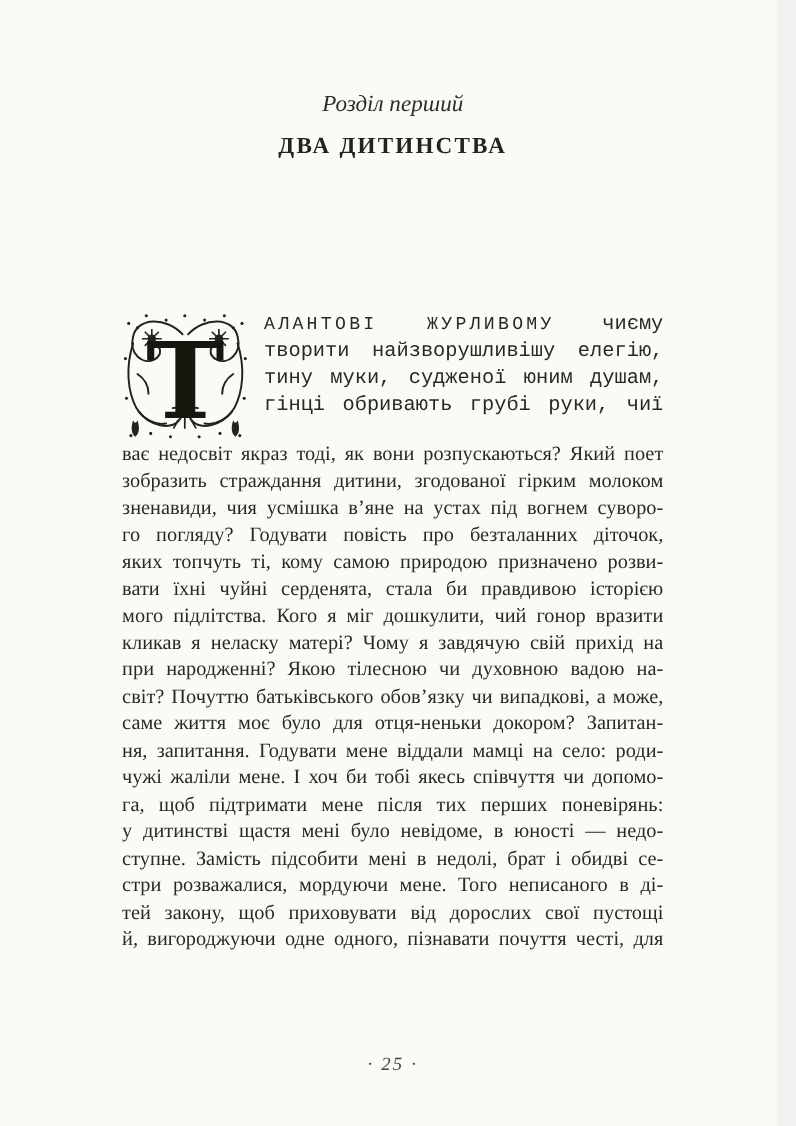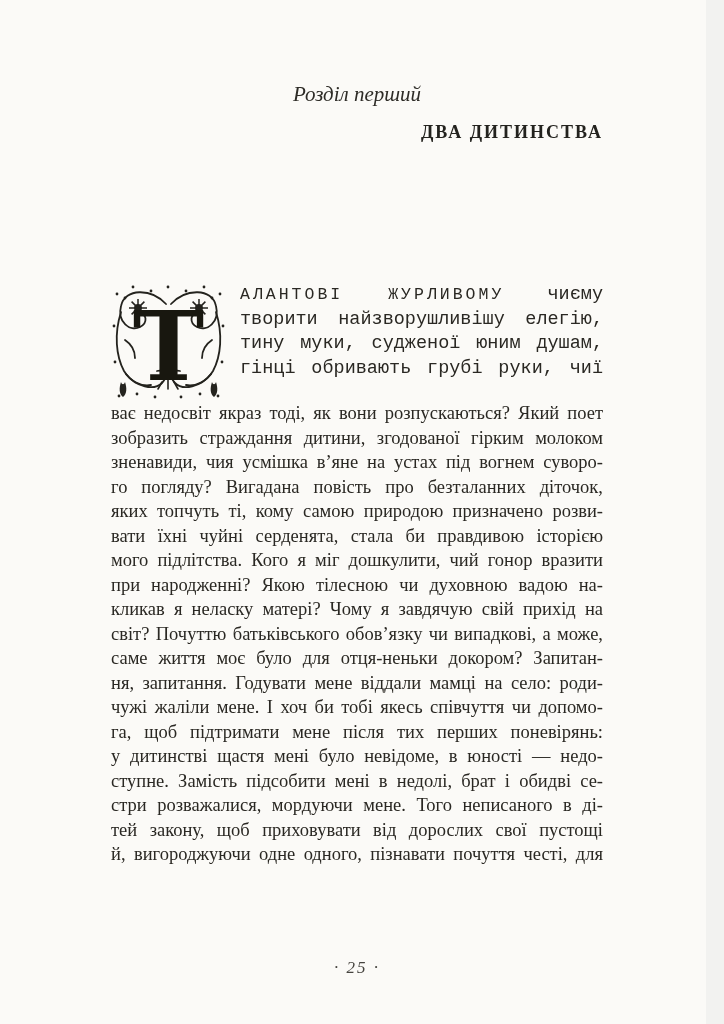--- a/index.html
+++ b/index.html
@@ -20,23 +20,23 @@
     top: 82px; left: 111px; width: 492px;
     text-align: center;
     font-style: italic;
     font-size: 21px;
     line-height: 24px;
     color: #2e2c27;
   }
   .chapter-title {
     position: absolute;
     top: 119px; left: 111px; width: 492px;
-    text-align: right;
+    text-align: center;
     font-weight: bold;
-    font-size: 18px;
+    font-size: 21px;
     line-height: 27px;
     letter-spacing: 2px;
     color: #23221e;
   }
   .body-block {
     position: absolute;
     top: 283px; left: 111px; width: 492px;
   }
   .opener-row { display: flex; align-items: flex-start; }
   .drop-cap-box {
@@ -160,26 +160,26 @@
             <div class="line">тину муки, судженої юним душам, які в сім’ї</div>
             <div class="line">гінці обривають грубі руки, чиї квіти поби-</div>
           </div>
       </div>
     </div>
 
     <div>
         <div class="line">ває недосвіт якраз тоді, як вони розпускаються? Який поет</div>
         <div class="line">зобразить страждання дитини, згодованої гірким молоком</div>
         <div class="line">зненавиди, чия усмішка в’яне на устах під вогнем суворо-</div>
-        <div class="line">го погляду? Вигадана повість про безталанних діточок,</div>
+        <div class="line">го погляду? Годувати повість про безталанних діточок,</div>
         <div class="line">яких топчуть ті, кому самою природою призначено розви-</div>
         <div class="line">вати їхні чуйні серденята, стала би правдивою історією</div>
         <div class="line">мого підлітства. Кого я міг дошкулити, чий гонор вразити</div>
+        <div class="line">кликав я неласку матері? Чому я завдячую свій прихід на</div>
         <div class="line">при народженні? Якою тілесною чи духовною вадою на-</div>
-        <div class="line">кликав я неласку матері? Чому я завдячую свій прихід на</div>
         <div class="line">світ? Почуттю батьківського обов’язку чи випадкові, а може,</div>
         <div class="line">саме життя моє було для отця-неньки докором? Запитан-</div>
         <div class="line">ня, запитання. Годувати мене віддали мамці на село: роди-</div>
         <div class="line">чужі жаліли мене. І хоч би тобі якесь співчуття чи допомо-</div>
         <div class="line">га, щоб підтримати мене після тих перших поневірянь:</div>
         <div class="line">у дитинстві щастя мені було невідоме, в юності — недо-</div>
         <div class="line">ступне. Замість підсобити мені в недолі, брат і обидві се-</div>
         <div class="line">стри розважалися, мордуючи мене. Того неписаного в ді-</div>
         <div class="line">тей закону, щоб приховувати від дорослих свої пустощі</div>
         <div class="line">й, вигороджуючи одне одного, пізнавати почуття честі, для</div>

